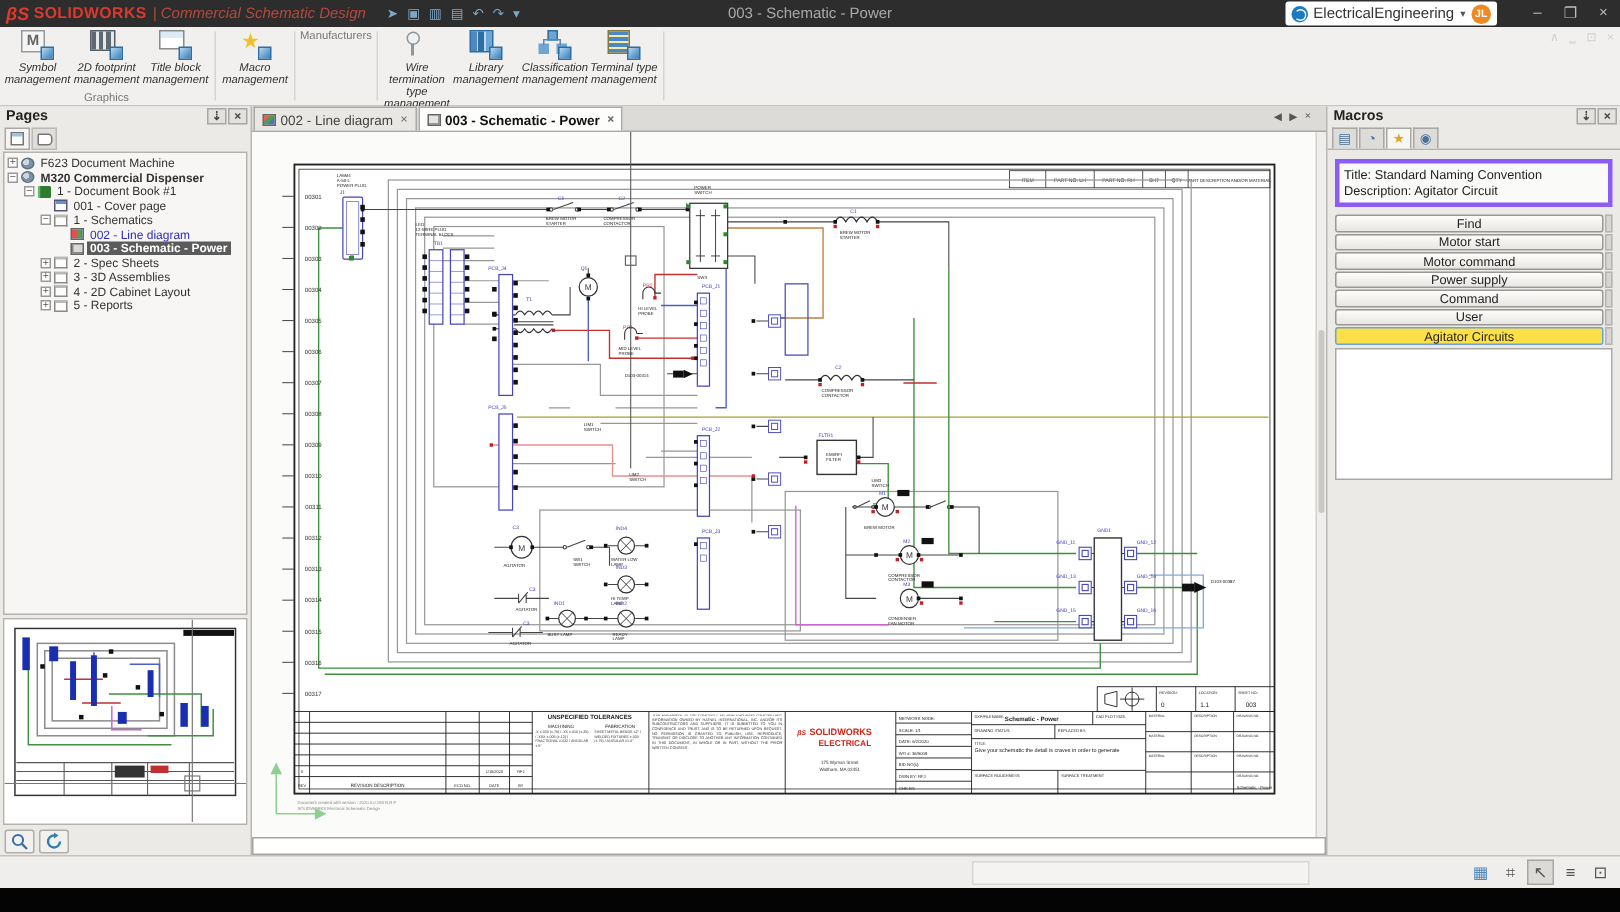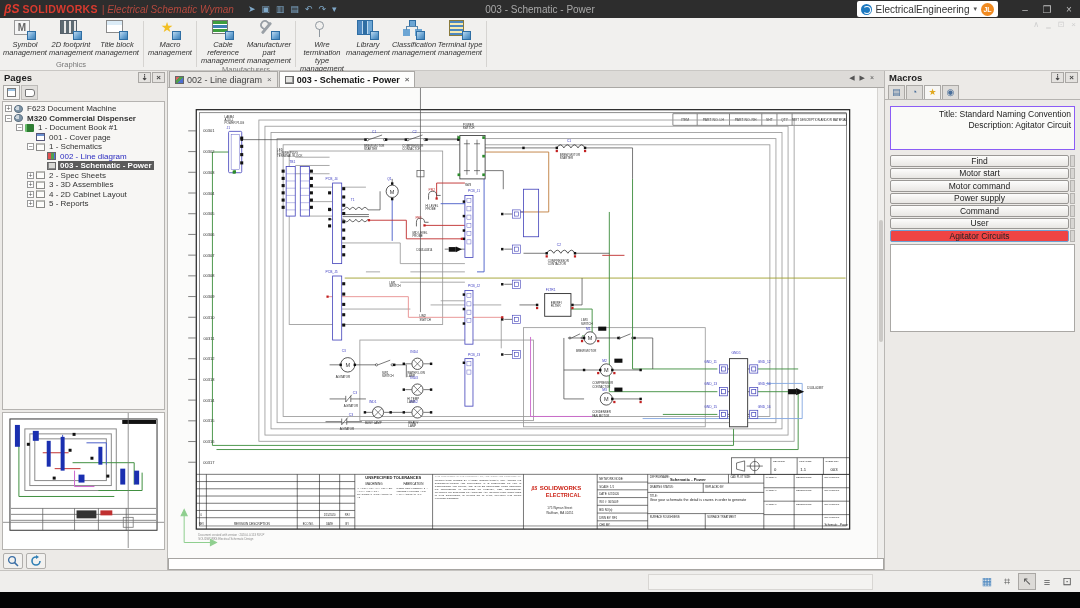--- a/index.html
+++ b/index.html
@@ -106,24 +106,24 @@
   .vscroll { position:absolute; right:0; top:0; bottom:0; width:7px; background:#efeeec; border-left:1px solid #d5d3d0; }
   .vscroll .thumb { position:absolute; top:28%; height:26%; left:1px; right:1px; background:#cbc9c6; border-radius:2px; }
   .cmdbar { height:12px; background:#fff; border:1px solid #a7a5a2; margin:0; flex:0 0 12px; }
 
   
   .panel-right { width:196px; background:#eceae7; border-left:1px solid #b9b7b4; display:flex; flex-direction:column; }
   .pr-tabs { height:16px; display:flex; align-items:flex-end; gap:1px; padding-left:3px; border-bottom:1px solid #b5b3b0; }
   .pr-tab { width:17px; height:14px; border:1px solid #aaa8a5; border-bottom:none; background:#dedcd9; text-align:center; font-size:9px; line-height:13px; color:#4a6f9a; }
   .pr-tab.active { background:#f7f6f4; color:#e0a820; }
   .pr-body { flex:1; display:flex; flex-direction:column; padding:6px 5px 0; min-height:0; }
-  .infobox { border:1px solid #8b5cf6; background:#fafaf8; font-size:8.5px; color:#222; padding:2px 3px; height:44px; line-height:11px;text-align:right; }
+  .infobox { border:3px solid #8b5cf6; background:#fafaf8; font-size:8.5px; color:#222; padding:2px 3px; height:32px; line-height:11px; }
   .macro-list { margin-top:5px; display:flex; flex-direction:column; gap:1px; padding-right:6px; position:relative; }
   .macro-btn { height:11.5px; border:1px solid #9a9895; background:linear-gradient(#fdfdfc,#e8e6e3); border-radius:2px; font-size:8.5px; color:#222; display:flex; align-items:center; justify-content:center; cursor:default; }
-  .macro-btn.selected { background:#ef4444; border-color:#6da2d4; }
+  .macro-btn.selected { background:#fde047; border-color:#6da2d4; }
   .macro-strip { position:absolute; right:0; top:0; bottom:0; width:5px; display:flex; flex-direction:column; gap:1px; }
   .macro-strip i { flex:1; background:#d8d6d3; border:1px solid #b5b3b0; }
   .macro-empty { margin-top:2px; height:88px; background:#fff; border:1px solid #aaa8a5; }
 
   
   .statusbar { height:22px; background:#efeeec; border-top:1px solid #c5c3c0; display:flex; align-items:center; flex:0 0 22px; }
   .sb-field { height:16px; border:1px solid #d8d6d3; background:#f4f3f1; margin-left:4px; }
   .sb-left { width:640px; border:none; background:transparent; }
   .sb-mid { width:225px; }
   .sb-icons { margin-left:auto; display:flex; gap:2px; padding-right:4px; }
@@ -137,21 +137,21 @@
 </style>
 </head>
 <body>
 
 <div class="app">
 
   <div class="titlebar">
     <div class="brand">
       <span class="ds-glyph">βS</span>
       <span class="brand-name">SOLIDWORKS</span>
-      <span class="brand-suffix">|  Electrical Schematic Wyman</span>
+      <span class="brand-suffix">|  Commercial Schematic Design</span>
     </div>
     <div class="qat">
       <span>➤</span>
         <span>▣</span>
         <span>▥</span>
         <span>▤</span>
         <span>↶</span>
         <span>↷</span>
         <span>▾</span>
     </div>
@@ -213,36 +213,20 @@
               <div class="base">★</div>
               <div class="cube"></div>
             </div>
             <div class="rlabel">Macro management</div>
           </div>
         </div>
         <div class="rglabel"></div>
       </div>
       <div class="rdivider"></div>
       <div class="rgroup">
-        <div class="ritems">
-          <div class="ritem">
-            <div class="ricon ic-cable">
-              <div class="base"></div>
-              <div class="cube"></div>
-            </div>
-            <div class="rlabel">Cable reference management</div>
-          </div>
-          <div class="ritem">
-            <div class="ricon ic-mfgpart">
-              <div class="base"></div>
-              <div class="cube"></div>
-            </div>
-            <div class="rlabel">Manufacturer part management</div>
-          </div>
-        </div>
         <div class="rglabel">Manufacturers</div>
       </div>
       <div class="rdivider"></div>
       <div class="rgroup">
         <div class="ritems">
           <div class="ritem">
             <div class="ricon ic-wireterm">
               <div class="base"></div>
             </div>
             <div class="rlabel">Wire termination type management</div>

